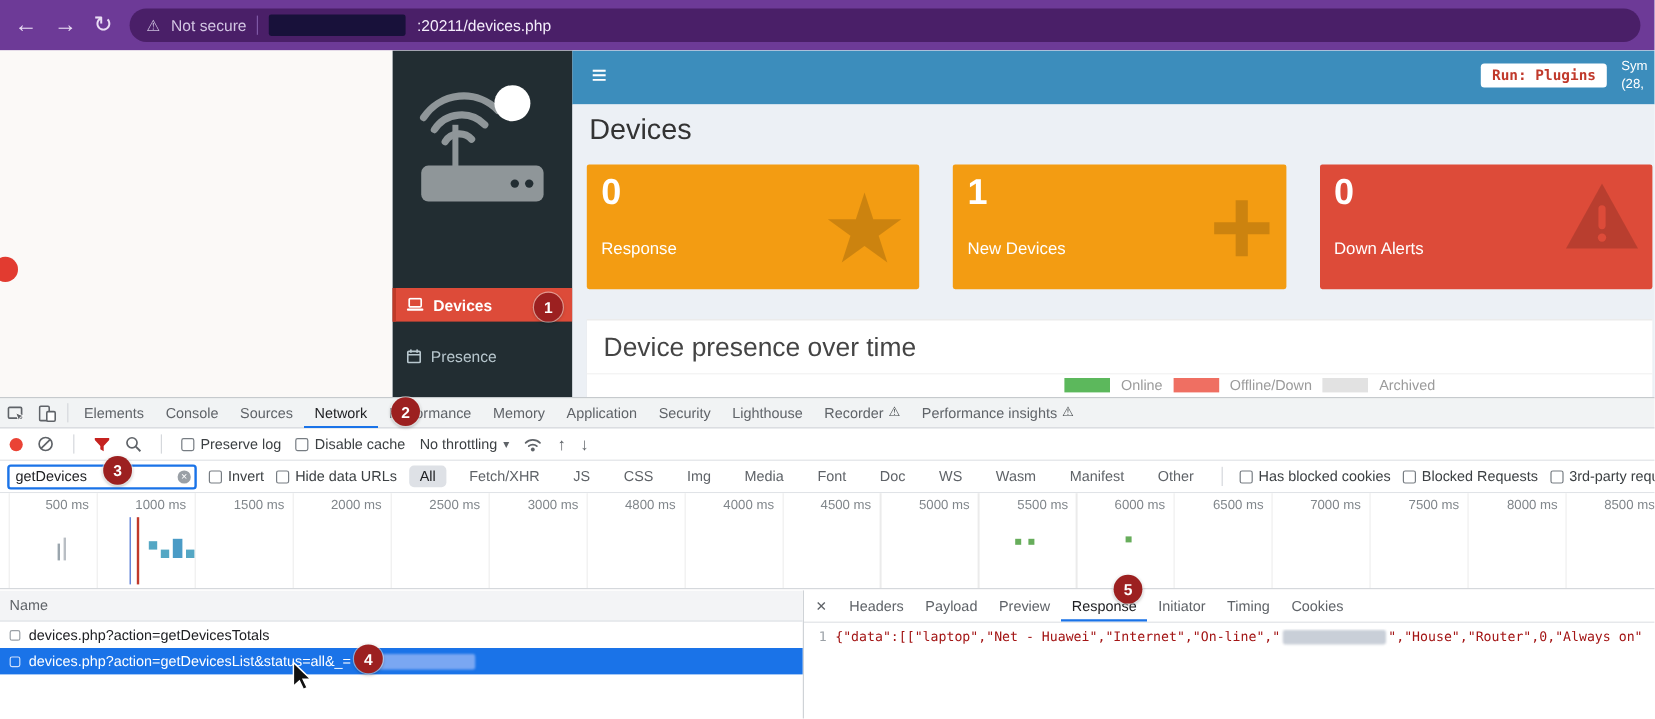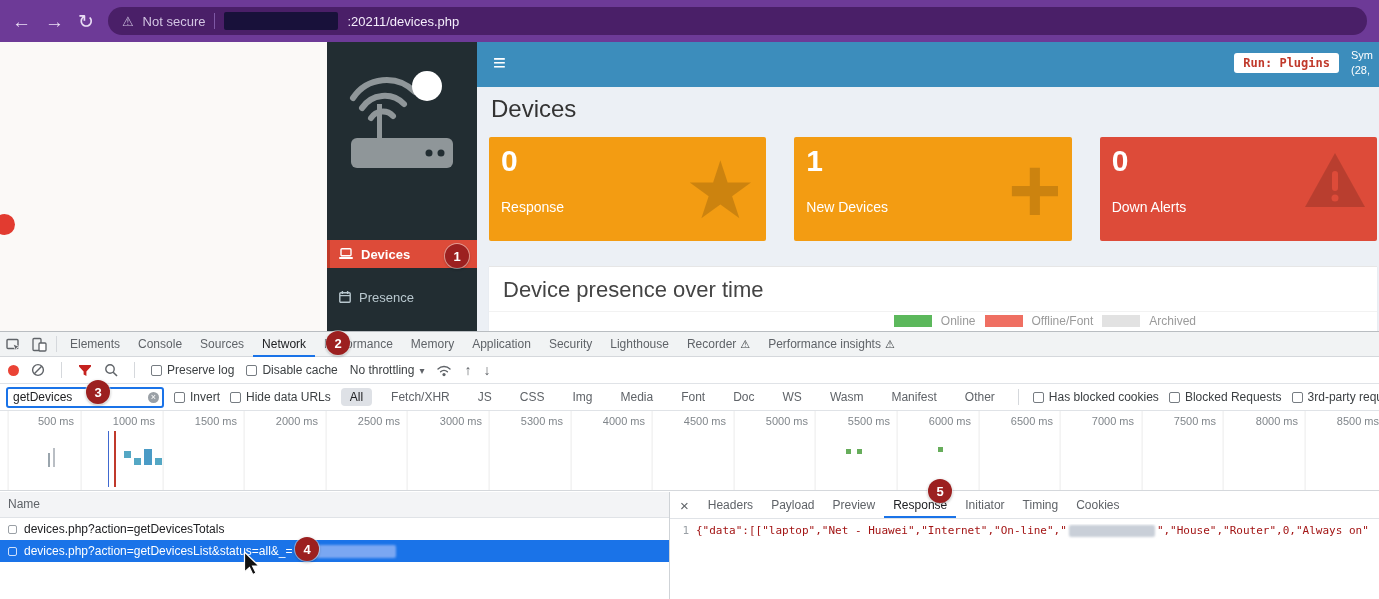--- a/index.html
+++ b/index.html
@@ -199,21 +199,21 @@
           </span>
         </div>
       </div>
 
       <div class="panel">
         <div class="panel-title">Device presence over time</div>
         <div class="legend">
           <span class="sw" style="background: rgb(92, 184, 92);"></span>
           <span>Online</span>
           <span class="sw" style="background: rgb(239, 111, 98);"></span>
-          <span>Offline/Font</span>
+          <span>Offline/Down</span>
           <span class="sw" style="background: rgb(226, 226, 226);"></span>
           <span>Archived</span>
         </div>
       </div>
     </div>
   </div>
 
   <div class="devtools">
 
     <div class="dt-tabs">
@@ -345,21 +345,21 @@
       </span>
     </div>
 
     <div class="dt-timeline">
       <span class="tl-label" style="left:4px">500 ms</span>
       <span class="tl-label" style="left:85px">1000 ms</span>
       <span class="tl-label" style="left:167px">1500 ms</span>
       <span class="tl-label" style="left:248px">2000 ms</span>
       <span class="tl-label" style="left:330px">2500 ms</span>
       <span class="tl-label" style="left:412px">3000 ms</span>
-      <span class="tl-label" style="left:493px">5300 ms</span>
+      <span class="tl-label" style="left:493px">4800 ms</span>
       <span class="tl-label" style="left:575px">4000 ms</span>
       <span class="tl-label" style="left:656px">4500 ms</span>
       <span class="tl-label" style="left:738px">5000 ms</span>
       <span class="tl-label" style="left:820px">5500 ms</span>
       <span class="tl-label" style="left:901px">6000 ms</span>
       <span class="tl-label" style="left:983px">6500 ms</span>
       <span class="tl-label" style="left:1064px">7000 ms</span>
       <span class="tl-label" style="left:1146px">7500 ms</span>
       <span class="tl-label" style="left:1228px">8000 ms</span>
       <span class="tl-label" style="left:1309px">8500 ms</span>

